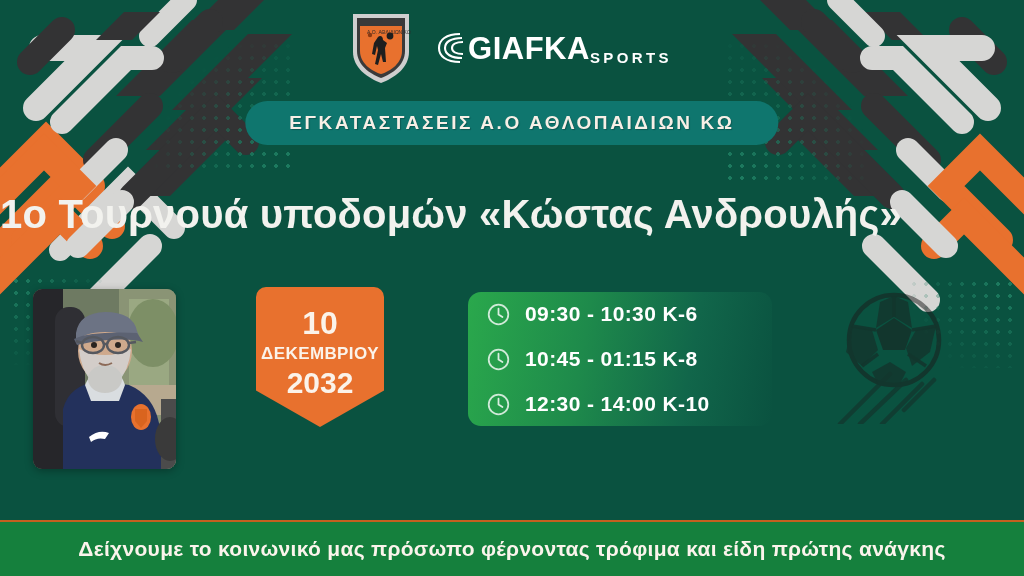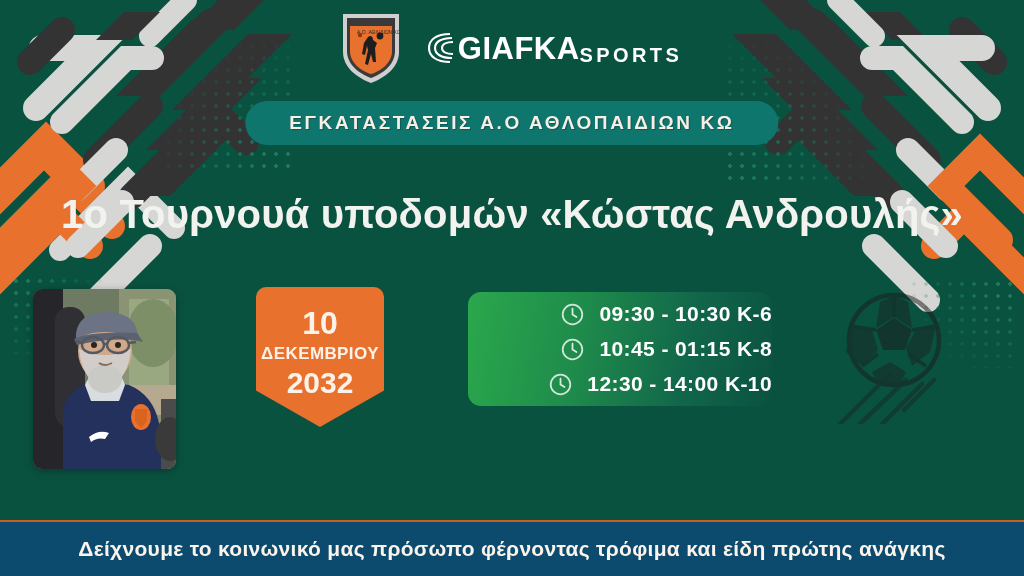--- a/index.html
+++ b/index.html
@@ -60,21 +60,21 @@
   .giafka-main { display: flex; align-items: center; gap: 4px; }
   .giafka-word {
     color: #ffffff;
     font-size: 31px;
     font-weight: bold;
     letter-spacing: 0.5px;
     line-height: 1;
   }
   .giafka-sub {
     color: #ffffff;
-    font-size: 20px;
+    font-size: 15px;
     font-weight: bold;
     letter-spacing: 3.4px;
     line-height: 1;
     margin-top: 5px;
     align-self: flex-end;
     padding-right: 2px;
   }
 
   
   .venue-pill {
@@ -92,21 +92,20 @@
     white-space: nowrap;
     text-shadow: 1px 1px 1px rgba(0,0,0,.25);
   }
 
   
   .main-title {
     position: absolute;
     top: 192px;
     left: 0;
     width: 100%;
-    text-align: center;
     color: #f2f2ee;
     font-size: 40px;
     font-weight: bold;
     letter-spacing: 0.2px;
     white-space: nowrap;
   }
 
   
   .photo-frame {
     position: absolute;
@@ -142,30 +141,29 @@
   .date-day { font-size: 32px; font-weight: bold; line-height: 1.05; }
   .date-month { font-size: 17px; font-weight: bold; letter-spacing: .4px; line-height: 1.5; text-align: center; }
   .date-year { font-size: 30px; font-weight: bold; line-height: 1.1; }
 
   
   .schedule {
     position: absolute;
     left: 468px;
     top: 292px;
     width: 304px;
-    height: 114px;
+    height: 134px;
     border-radius: 13px;
     background: linear-gradient(100deg, #2aa84c 0%, #1e8a4b 38%, #11664a 72%, #0a5240 100%);
     display: flex;
     flex-direction: column;
     justify-content: center;
-    gap: 10px;
+    gap: 20px;
     padding: 6px 0 6px 18px;
     box-sizing: border-box;
-    align-items: flex-end;
   }
   .sched-row { display: flex; align-items: center; gap: 14px; }
   .clock-icon { width: 25px; height: 25px; flex: none; opacity: .92; }
   .sched-text {
     color: #ffffff;
     font-size: 21px;
     font-weight: bold;
     letter-spacing: .4px;
     white-space: nowrap;
   }
@@ -181,21 +179,21 @@
   }
   .ball-svg { width: 100%; height: 100%; display: block; opacity: .5; }
 
   
   .bottom-bar {
     position: absolute;
     left: 0;
     bottom: 0;
     width: 100%;
     height: 54px;
-    background: #0c4a6e;
+    background: #15803d;
     display: flex;
     align-items: center;
     justify-content: center;
     border-top: 2px solid #c4601f;
   }
   .bottom-text {
     color: #fbf4ec;
     font-size: 21px;
     font-weight: 600;
     letter-spacing: .3px;

